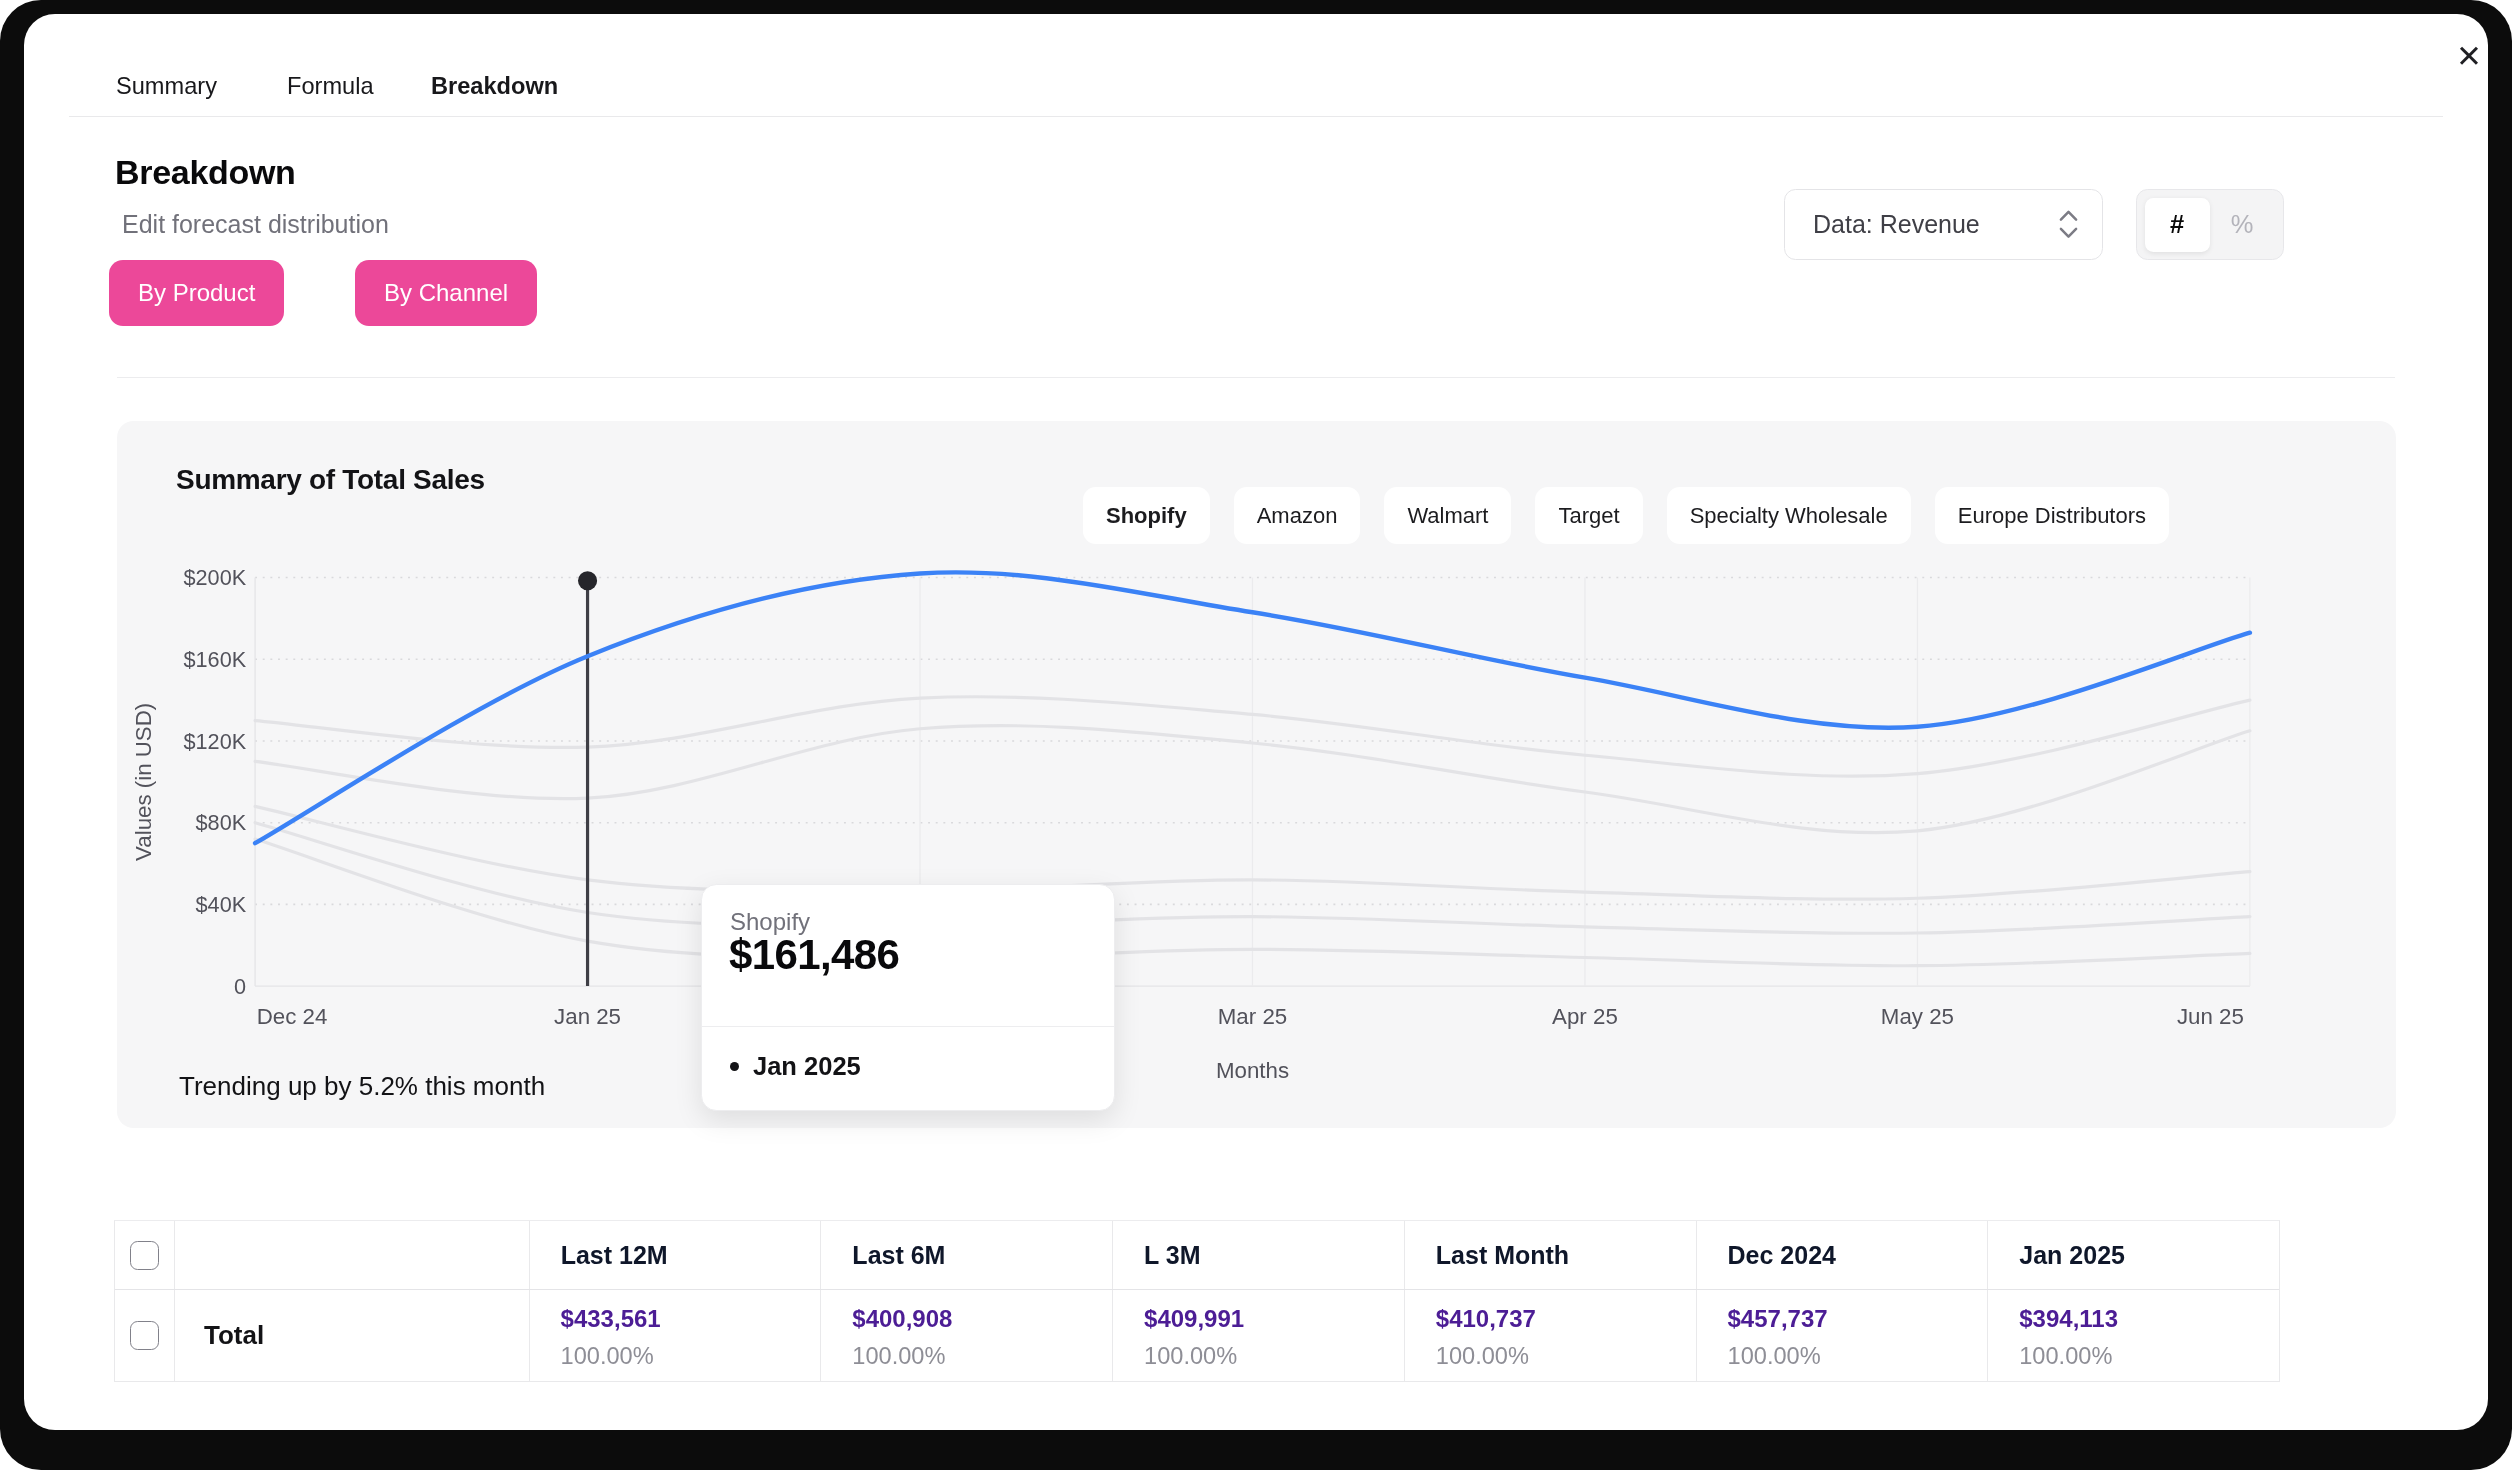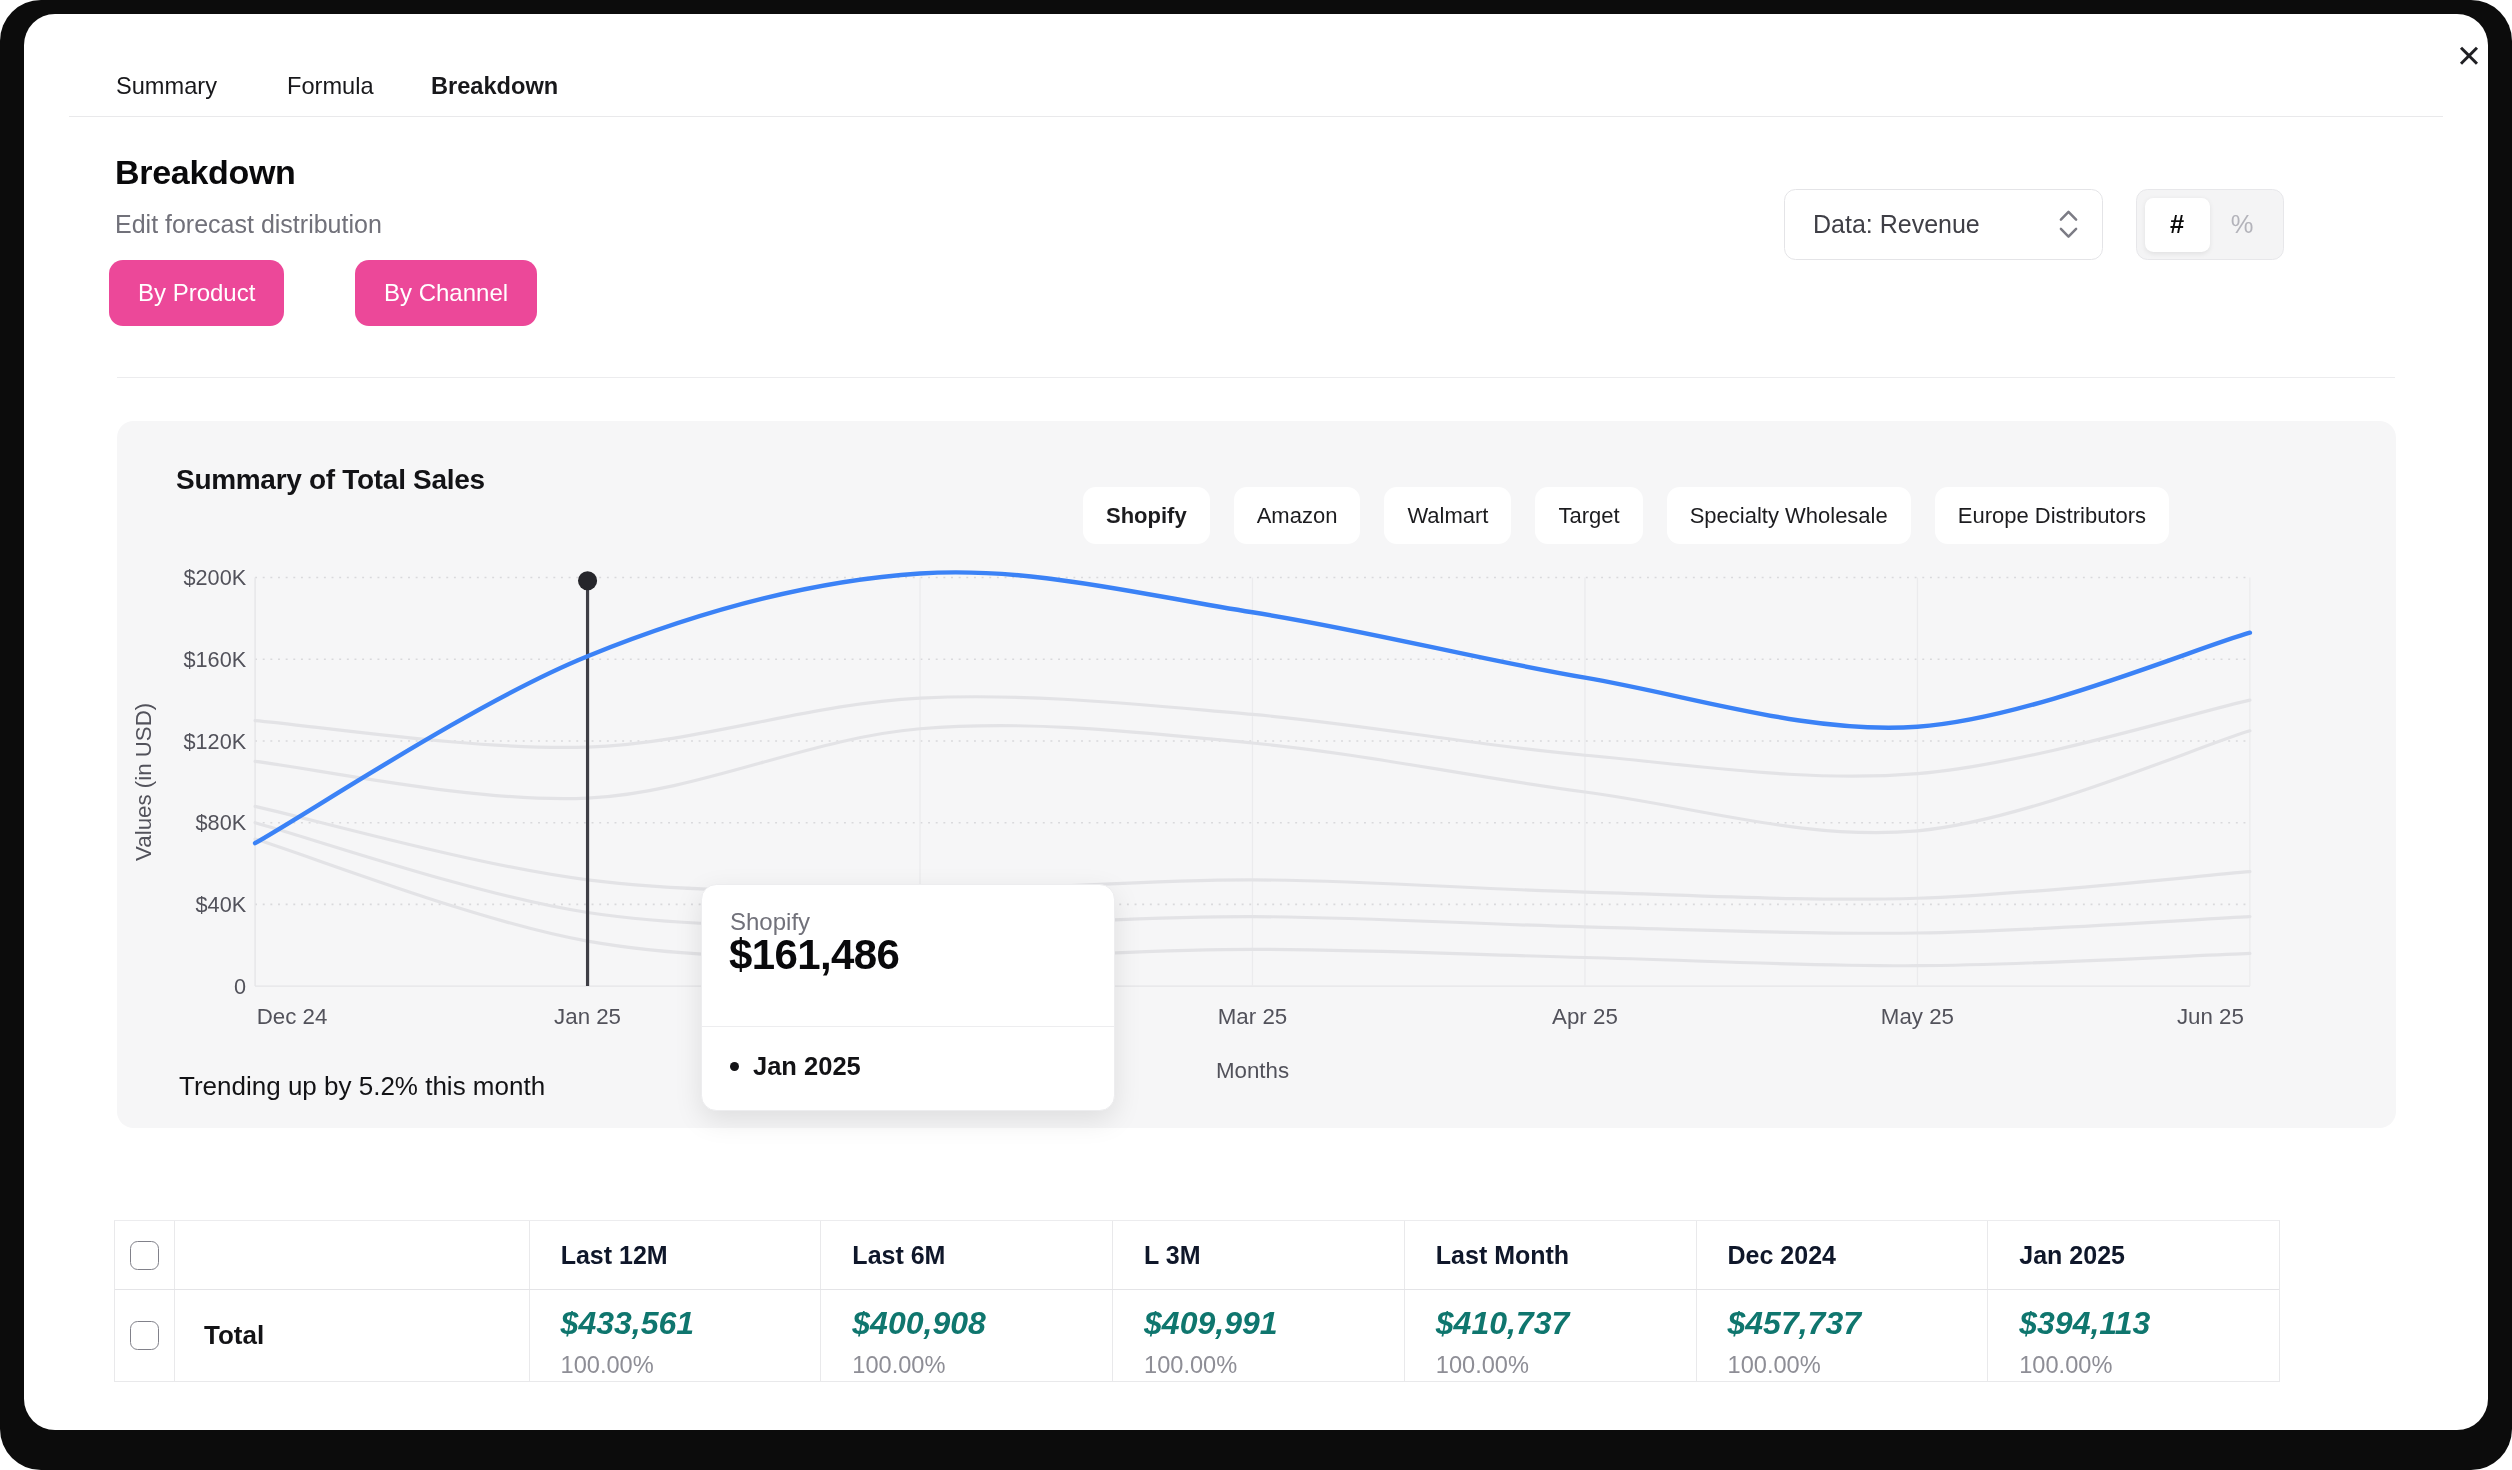--- a/index.html
+++ b/index.html
@@ -9,21 +9,21 @@
 
   
   .tabbar { position:absolute; left:0; top:59px; width:100%; height:43px; }
   .tab { position:absolute; font-size:23.6px; color:#18181b; cursor:pointer; }
   .tab.active { font-weight:700; }
   .tab-divider { position:absolute; left:45px; right:45px; top:102px; height:1.3px; background:#e9e9eb; }
   .close-btn { position:absolute; left:2422px; top:19px; width:46px; height:46px; display:flex; align-items:center; justify-content:center; font-size:31px; font-weight:300; color:#1f1f23; cursor:pointer; }
 
   
   .page-title { position:absolute; left:91px; top:139px; font-size:34px; font-weight:700; letter-spacing:-0.3px; color:#09090b; }
-  .page-subtitle { position:absolute; left:91px; top:196px; font-size:25px; color:#71717a; }
+  .page-subtitle { position:absolute; left:98px; top:196px; font-size:25px; color:#71717a; }
 
   
   .data-select { position:absolute; left:1760px; top:175px; width:319px; height:71px; border:1.3px solid #e4e4e7; border-radius:11.5px; background:#fff; display:flex; align-items:center; justify-content:space-between; padding:0 24px 0 28px; cursor:pointer; }
   .data-select .lbl { font-size:25px; color:#3f3f46; }
   .unit-toggle { position:absolute; left:2112px; top:175px; width:148px; height:71px; background:#f4f4f5; border:1.3px solid #e7e7ea; border-radius:11.5px; display:flex; align-items:center; padding:7.6px; }
   .unit-opt { width:65px; height:54px; display:flex; align-items:center; justify-content:center; font-size:25.5px; border-radius:8.3px; cursor:pointer; }
   .unit-opt.active { background:#ffffff; color:#0a0a0a; font-weight:700; box-shadow:0 1.3px 5.1px rgba(0,0,0,.08); }
   .unit-opt.inactive { color:#b3b3ba; }
 
   
@@ -55,21 +55,21 @@
   .t-row.body { height:92px; border-bottom:1.3px solid #e9e9eb; }
   .t-cell { height:100%; border-left:1.3px solid #e9e9eb; position:relative; }
   .t-cell:first-child { border-left:none; }
   .c0 { width:59px; } .c1 { width:355px; } .cd { width:292px; }
   .head .t-cell { display:flex; align-items:center; }
   .head-label { padding-left:31px; font-size:25px; font-weight:700; color:#0f172a; }
   .checkbox { width:29px; height:29px; border:1.9px solid #81818a; border-radius:7.6px; background:#fff; margin:0 auto; cursor:pointer; }
   .cell-total { display:flex; align-items:center; }
   .total-label { padding-left:29px; font-size:26px; font-weight:700; color:#131316; }
   .cell-val { padding:15.3px 0 0 31px; }
-  .amount { font-size:32px; font-weight:600; color:#0f766e;font-style:italic; }
+  .amount { font-size:24px; font-weight:600; color:#4c1d95; }
   .pct { margin-top:10.2px; font-size:23.6px; color:#8e8e96; }
 
   .chev { display:flex; flex-direction:column; gap:5.1px; }
   svg text { font-family:"Liberation Sans","DejaVu Sans",sans-serif; }
 </style>
 </head>
 <body>
 
 <div class="frame"></div>
 

